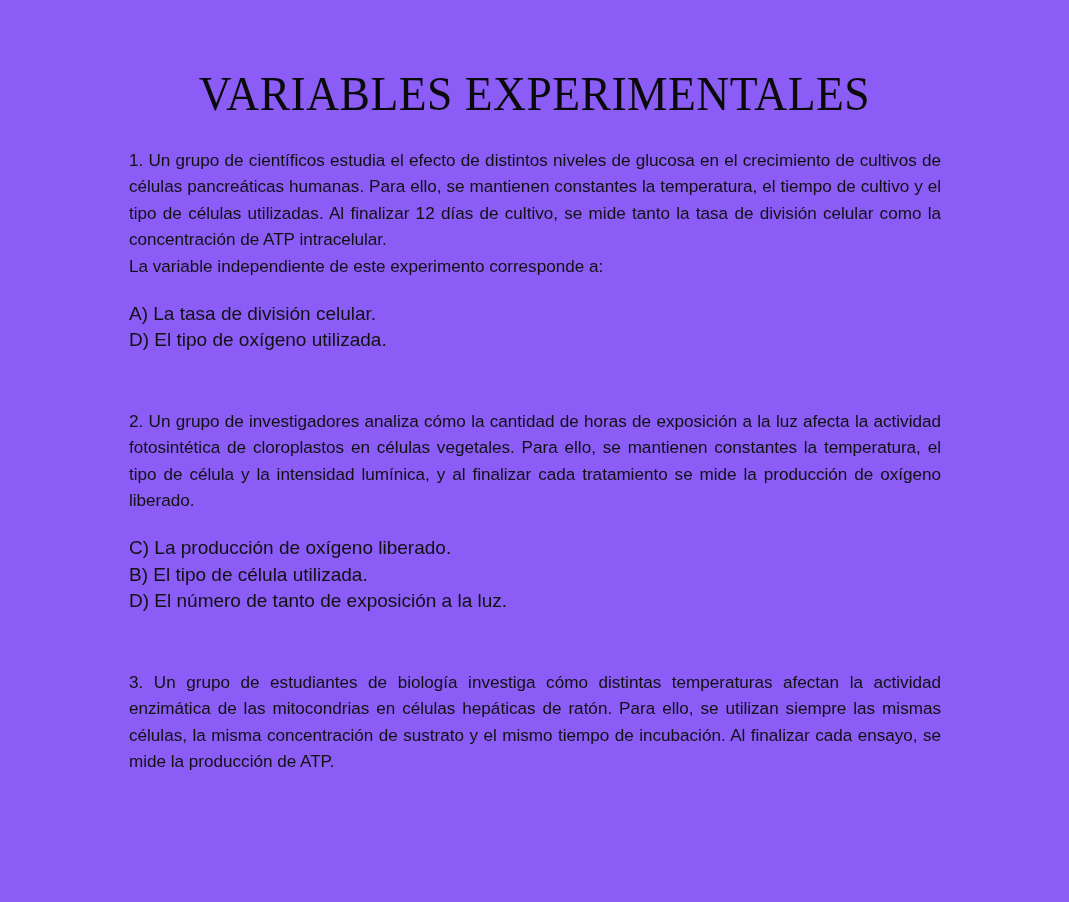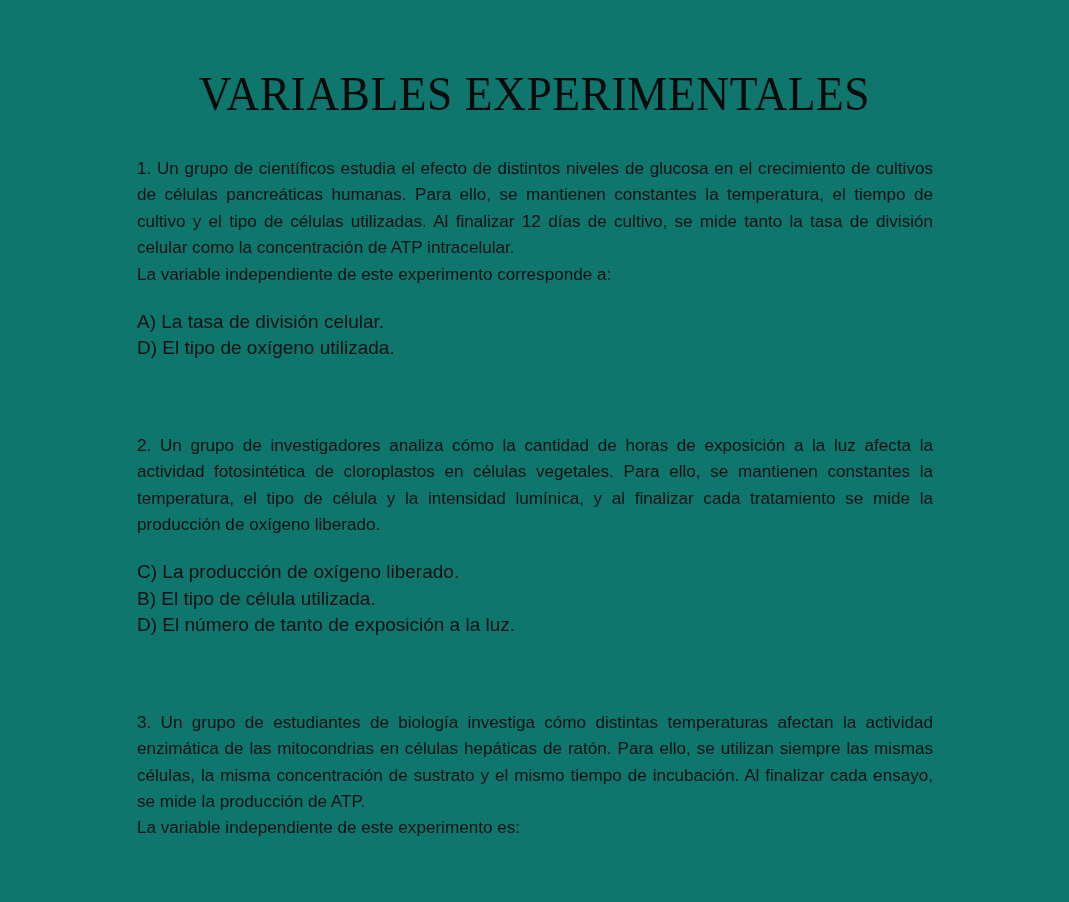--- a/index.html
+++ b/index.html
@@ -12,21 +12,21 @@
     height: 902px;
     overflow: hidden;
     font-family: "Liberation Sans", sans-serif;
     color: #000000;
   }
 
   .page {
     position: relative;
     width: 1069px;
     height: 902px;
-    background: #0f766e;
+    background: #8b5cf6;
   }
 
   
   .doc-title {
     position: absolute;
     left: 0;
     top: 33px;
     width: 1069px;
     text-align: center;
     font-family: "Liberation Serif", "DejaVu Serif", serif;
@@ -42,21 +42,21 @@
 
   
   .content {
     position: absolute;
     left: 125px;
     top: 144px;
     width: 820px;
   }
 
   .qblock {
-    margin: 12px;
+    margin: 4px;
   }
 
   .qbody {
     margin: 0;
     padding: 0;
     font-size: 17.1px;
     line-height: 26.4px;
     text-align: justify;
     text-justify: inter-word;
     color: #111111;
@@ -107,17 +107,16 @@
         <li>C) La producción de oxígeno liberado.</li>
         <li>B) El tipo de célula utilizada.</li>
         <li>D) El número de tanto de exposición a la luz.</li>
       </ul>
     </div>
 
     <div class="gap-large"></div>
 
     <div class="qblock">
       <p class="qbody">3. Un grupo de estudiantes de biología investiga cómo distintas temperaturas afectan la actividad enzimática de las mitocondrias en células hepáticas de ratón. Para ello, se utilizan siempre las mismas células, la misma concentración de sustrato y el mismo tiempo de incubación. Al finalizar cada ensayo, se mide la producción de ATP.</p>
-      <p class="qbody tail">La variable independiente de este experimento es:</p>
     </div>
 
   </div>
 </div>
 
 </body></html>

